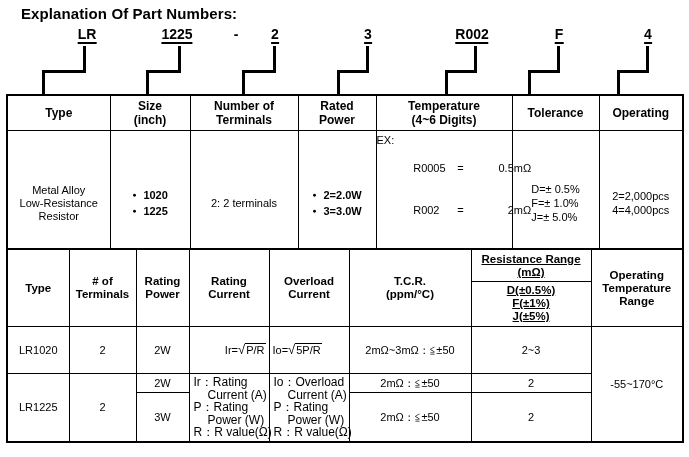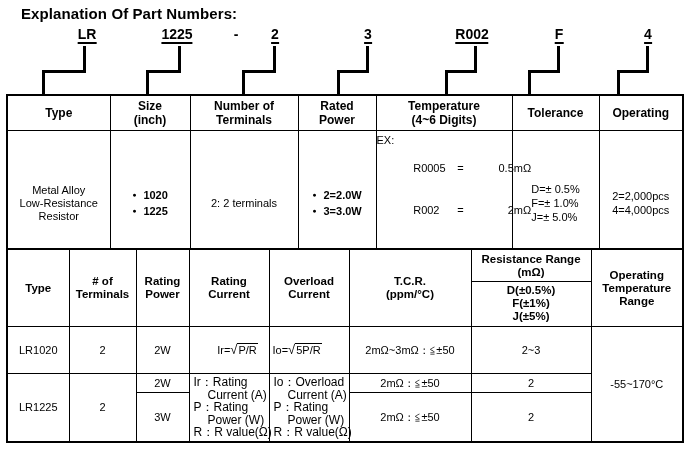--- a/index.html
+++ b/index.html
@@ -144,20 +144,21 @@
   #table-product-spec {
     left: 6px;
     top: 248px;
     width: 676px;
   }
   #table-product-spec th { font-size: 11.5px; line-height: 13px; }
   #table-product-spec td { font-size: 11px; }
   .hdr-split-top, .hdr-split-bottom {
     display: block;
     padding: 2px 0;
+    text-decoration: underline;
   }
   .hdr-split-top { border-bottom: 1px solid #000; }
   .formula {
     display: inline-block;
     white-space: nowrap;
     font-size: 11px;
   }
   .radical { display: inline-block; }
   .radical .sign { font-size: 13px; }
   .radical .under {
@@ -391,21 +392,21 @@
         <span>Range</span>
       </th>
     </tr>
   </thead>
   <tbody>
 
     <tr>
       <td style="height:42px">LR1020</td>
       <td>2</td>
       <td>2W</td>
-      <td style="text-align:center; padding-left:20px;text-decoration:underline;">
+      <td style="text-align:right; padding-left:20px;text-decoration:underline;">
         <span class="formula"><span>Ir=</span><span class="radical"><span class="sign">√</span><span class="under">P/R</span></span></span>
       </td>
       <td style="text-align:left; ">
         <span class="formula"><span>Io=</span><span class="radical"><span class="sign">√</span><span class="under">5P/R</span></span></span>
       </td>
       <td class="nowrap">2mΩ~3mΩ：≦±50</td>
       <td>2~3</td>
       <td rowspan="3">-55~170°C</td>
     </tr>
 

